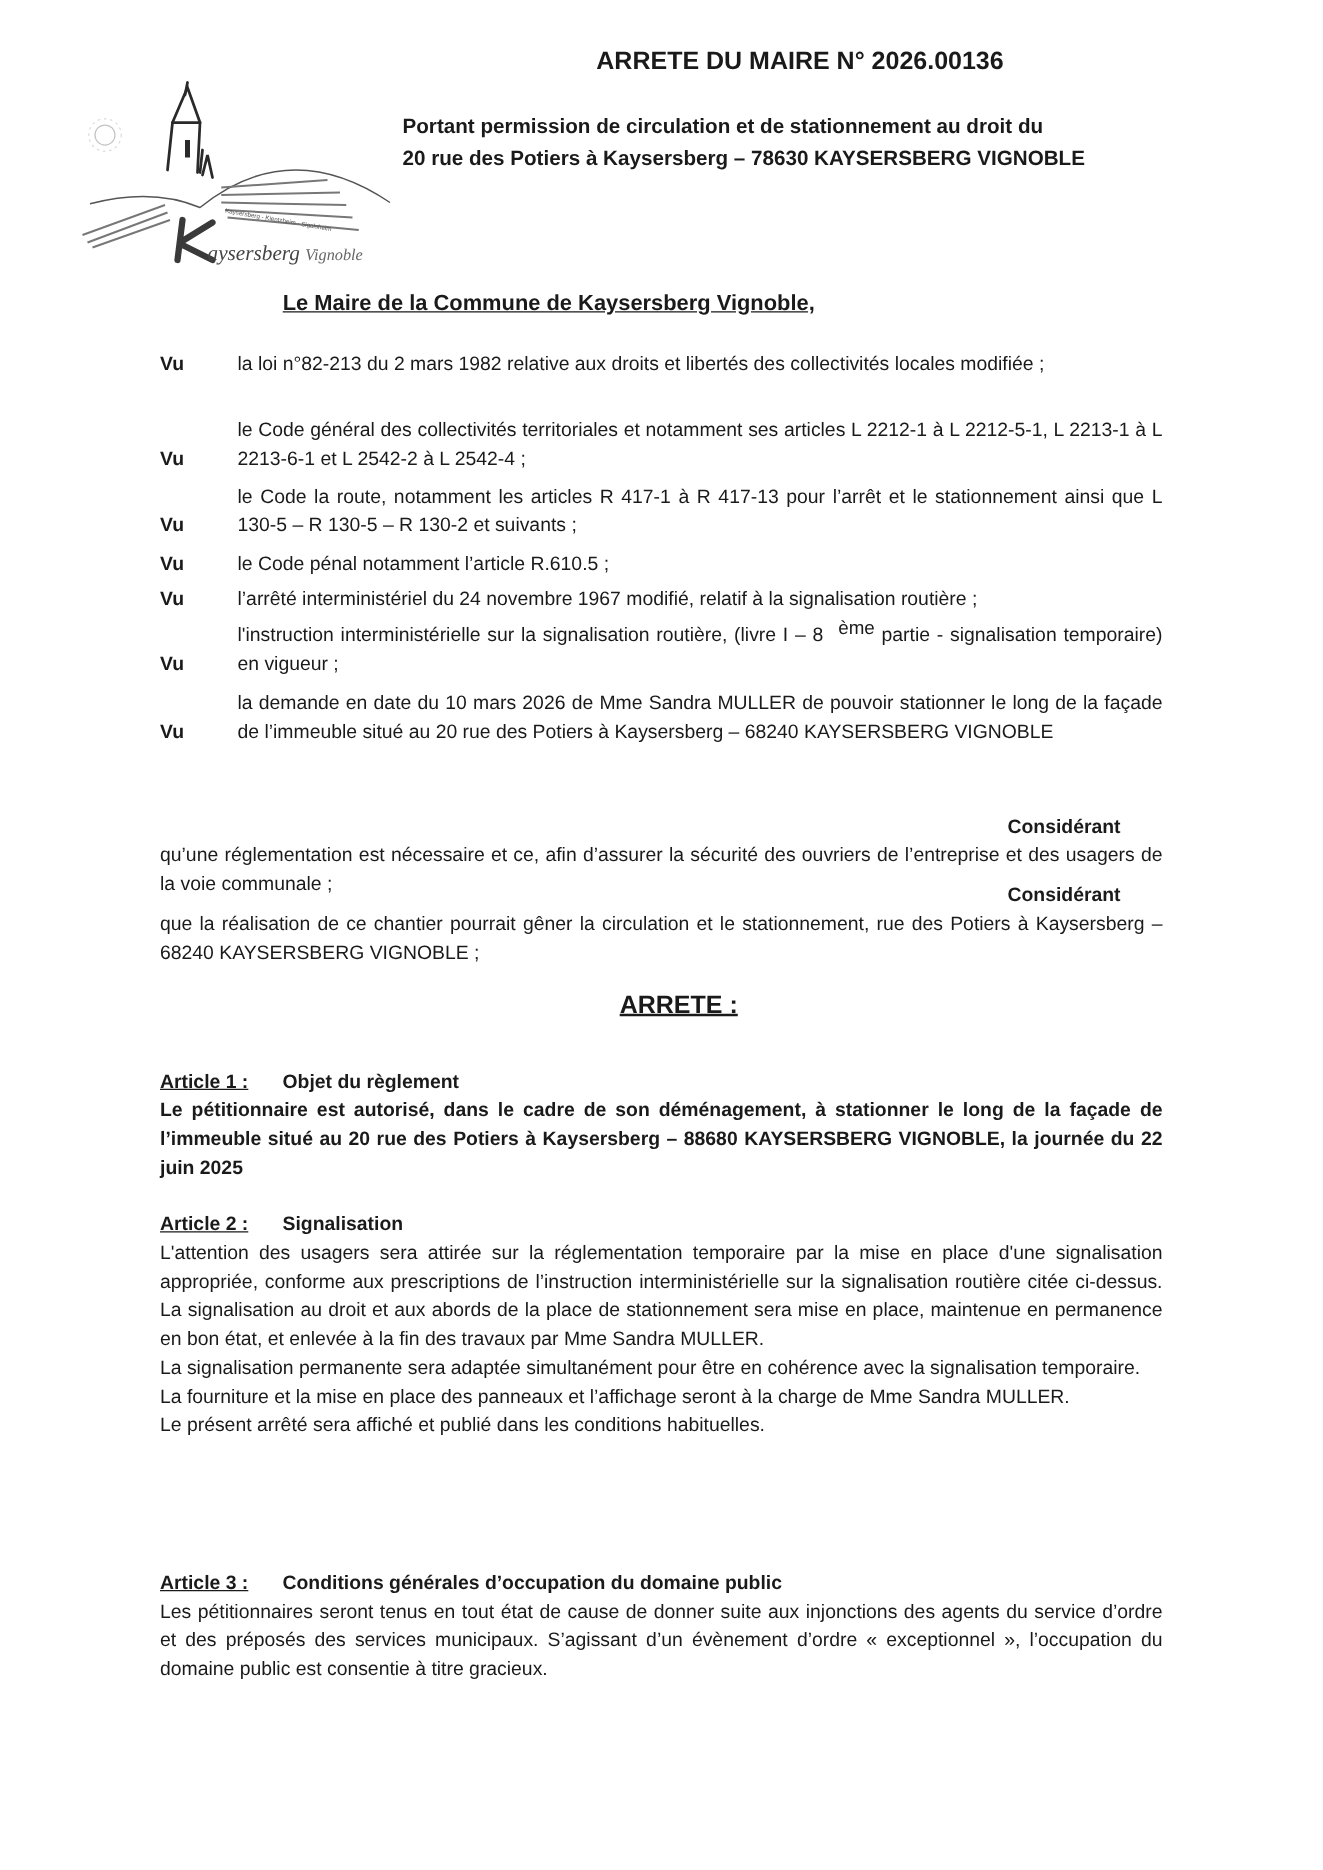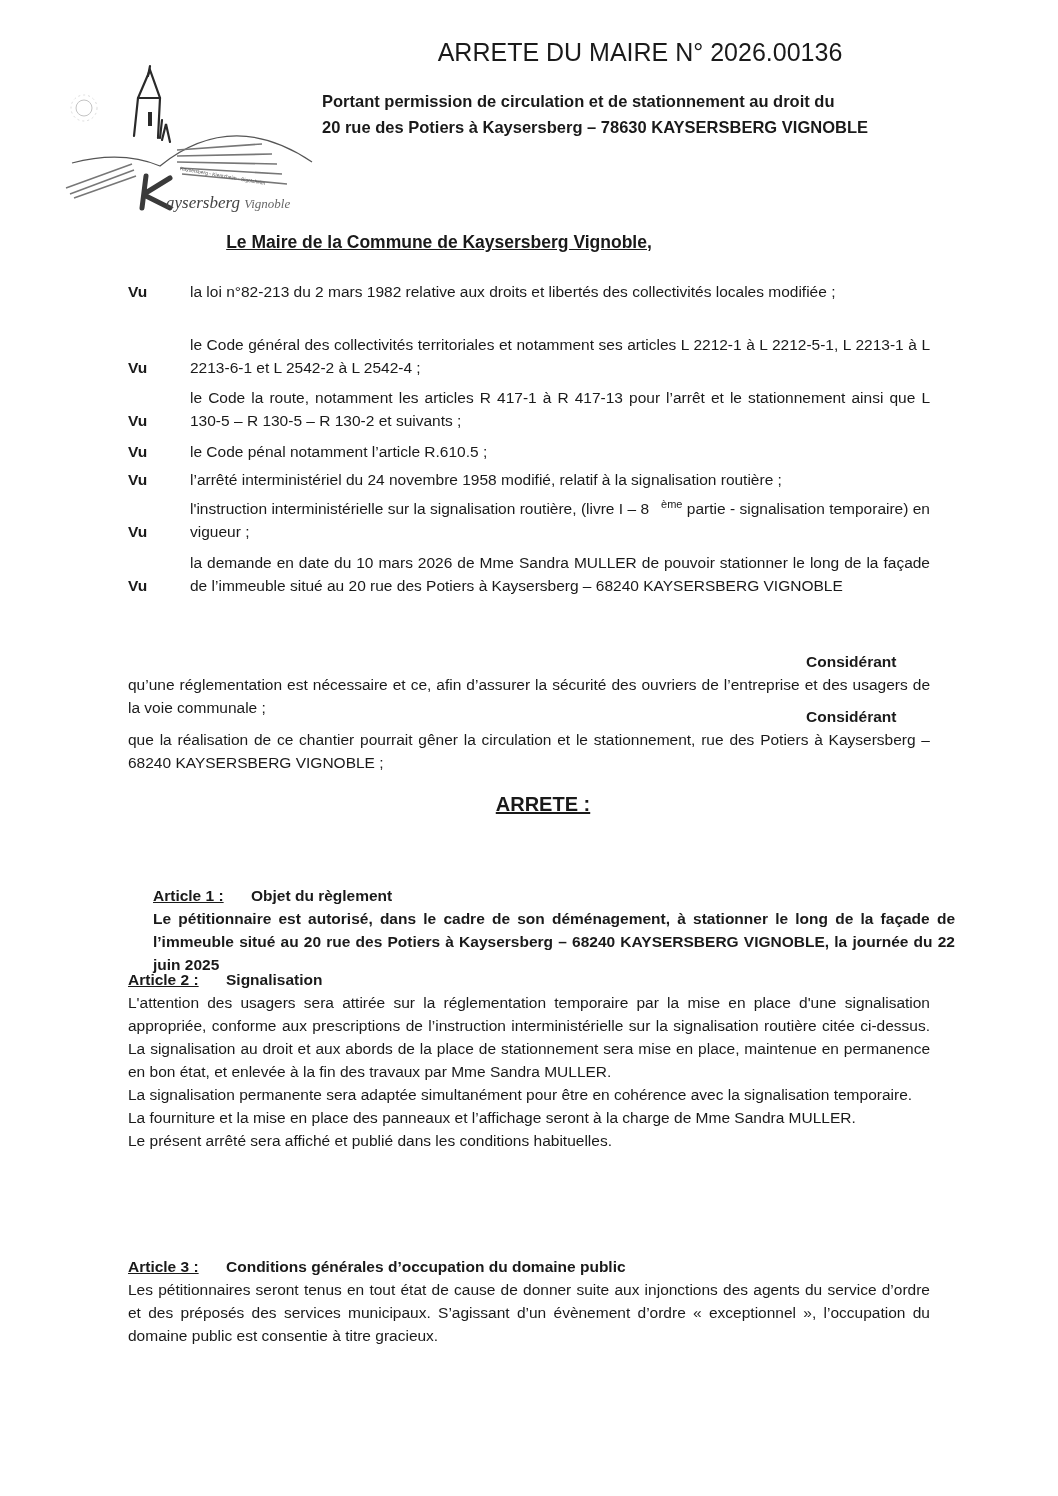--- a/index.html
+++ b/index.html
@@ -3,21 +3,21 @@
   <meta charset="utf-8">
   <style>
     html, body { margin: 0; padding: 0; background: #ffffff; }
     body {
       width: 1058px; height: 1496px; position: relative; overflow: hidden;
       font-family: "Liberation Sans", sans-serif; color: #1a1a1a;
     }
     .logo { position: absolute; left: 62px; top: 58px; width: 260px; height: 160px; }
     .doc-title {
       position: absolute; left: 330px; top: 38px; width: 620px; text-align: center;
-      font-weight: normal; font-size: 25px; letter-spacing: 0px;
+      font-weight: bold; font-size: 20px; letter-spacing: 0px;
     }
     .doc-subtitle {
       position: absolute; left: 322px; top: 88px; width: 628px; text-align: left;
       font-weight: bold; font-size: 16.5px; line-height: 26px;
     }
     .maire-heading {
       position: absolute; left: 0; top: 232px; width: 878px; text-align: center;
       font-weight: bold; font-size: 17.5px; text-decoration: underline;
     }
     .text { font-size: 15.5px; line-height: 23px; align-items: flex-end; }
@@ -29,21 +29,21 @@
     .crow .body { flex: 1; text-align: justify; }
     .arrete {
       position: absolute; left: 0; top: 793px; width: 1058px; text-align: center;
       font-weight: bold; font-size: 20px; text-decoration: underline; margin-left: 14px;
     }
     .article { position: absolute; left: 128px; width: 802px; }
     .article .head { font-weight: bold; }
     .article .head .num { text-decoration: underline; display: inline-block; width: 98px; }
     .article p { margin: 0; text-align: justify; }
     .bold { font-weight: bold; }
-    sup { font-size: 11px; line-height: 0; margin-left: 12px; }
+    sup { font-size: 15px; line-height: 0; margin-left: 12px; }
   </style>
 </head>
 <body>
 
 <div class="logo">
   <svg width="260" height="160" viewBox="0 0 260 160">
     <g fill="none" stroke="#9a9a9a" stroke-width="1">
       <circle cx="22" cy="50" r="8" stroke="#c4c4c4"></circle>
       <circle cx="22" cy="50" r="13" stroke="#dcdcdc" stroke-dasharray="2 3"></circle>
     </g>
@@ -91,21 +91,21 @@
 <div class="row text" style="top:386px;">
   <span class="label">Vu</span>
   <span class="body">le Code la route, notamment les articles R 417-1 à R 417-13 pour l’arrêt et le stationnement ainsi que L 130-5 – R 130-5 – R 130-2 et suivants ;</span>
 </div>
 <div class="row text" style="top:440px;">
   <span class="label">Vu</span>
   <span class="body">le Code pénal notamment l’article R.610.5 ;</span>
 </div>
 <div class="row text" style="top:468px;">
   <span class="label">Vu</span>
-  <span class="body">l’arrêté interministériel du 24 novembre 1958 modifié, relatif à la signalisation routière ;</span>
+  <span class="body">l’arrêté interministériel du 24 novembre 1967 modifié, relatif à la signalisation routière ;</span>
 </div>
 <div class="row text" style="top:497px;">
   <span class="label">Vu</span>
   <span class="body"><span>l'instruction interministérielle sur la signalisation routière, (livre I – 8</span><sup>ème</sup><span> partie - signalisation temporaire) en vigueur ;</span></span>
 </div>
 <div class="row text" style="top:551px;">
   <span class="label">Vu</span>
   <span class="body">la demande en date du 10 mars 2026 de Mme Sandra MULLER de pouvoir stationner le long de la façade de l’immeuble situé au 20 rue des Potiers à Kaysersberg – 68240 KAYSERSBERG VIGNOBLE</span>
 </div>
 
@@ -113,25 +113,25 @@
   <span class="label">Considérant</span>
   <span class="body">qu’une réglementation est nécessaire et ce, afin d’assurer la sécurité des ouvriers de l’entreprise et des usagers de la voie communale ;</span>
 </div>
 <div class="crow text" style="top:705px;">
   <span class="label">Considérant</span>
   <span class="body">que la réalisation de ce chantier pourrait gêner la circulation et le stationnement, rue des Potiers à Kaysersberg – 68240 KAYSERSBERG VIGNOBLE ;</span>
 </div>
 
 <div class="arrete">ARRETE :</div>
 
-<div class="article text" style="top:884px;margin-left:25px;">
+<div class="article text" style="top:854px;">
   <div class="head">
     <span class="num">Article 1 :</span><span>Objet du règlement</span>
   </div>
-  <p class="bold">Le pétitionnaire est autorisé, dans le cadre de son déménagement, à stationner le long de la façade de l’immeuble situé au 20 rue des Potiers à Kaysersberg – 68240 KAYSERSBERG VIGNOBLE, la journée du 22 juin 2025</p>
+  <p class="bold">Le pétitionnaire est autorisé, dans le cadre de son déménagement, à stationner le long de la façade de l’immeuble situé au 20 rue des Potiers à Kaysersberg – 88680 KAYSERSBERG VIGNOBLE, la journée du 22 juin 2025</p>
 </div>
 
 <div class="article text" style="top:968px;">
   <div class="head">
     <span class="num">Article 2 :</span><span>Signalisation</span>
   </div>
   <p>L'attention des usagers sera attirée sur la réglementation temporaire par la mise en place d'une signalisation appropriée, conforme aux prescriptions de l’instruction interministérielle sur la signalisation routière citée ci-dessus. La signalisation au droit et aux abords de la place de stationnement sera mise en place, maintenue en permanence en bon état, et enlevée à la fin des travaux par Mme Sandra MULLER.</p>
   <p>La signalisation permanente sera adaptée simultanément pour être en cohérence avec la signalisation temporaire.</p>
   <p>La fourniture et la mise en place des panneaux et l’affichage seront à la charge de Mme Sandra MULLER.</p>
   <p>Le présent arrêté sera affiché et publié dans les conditions habituelles.</p>

